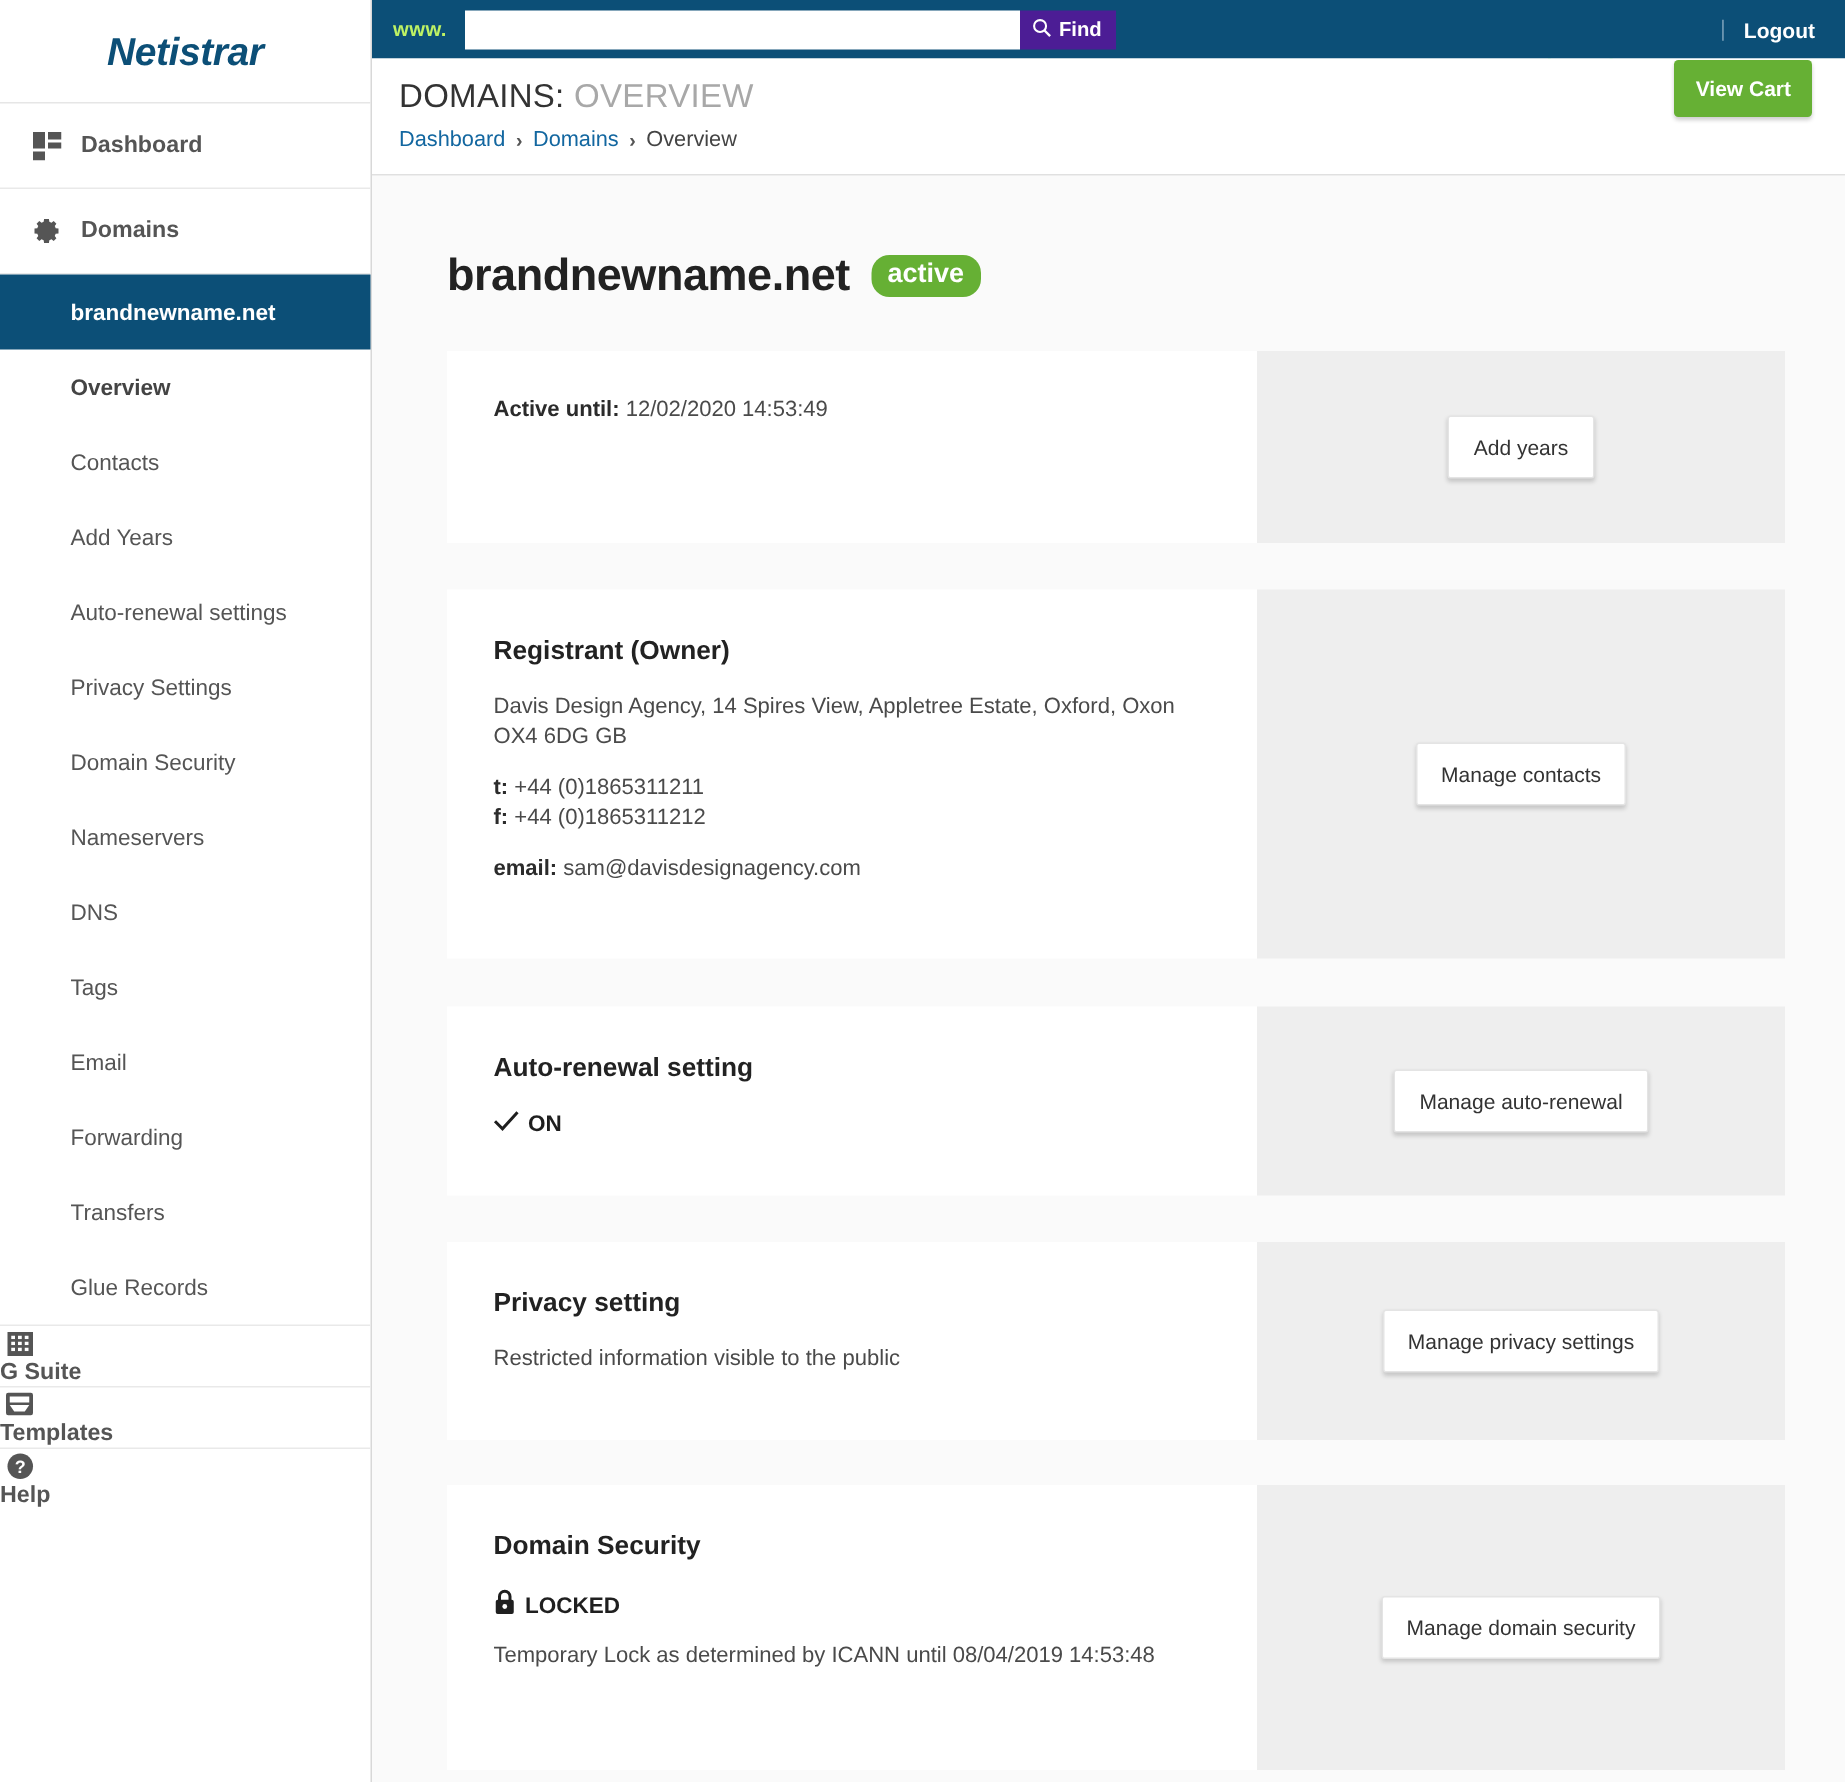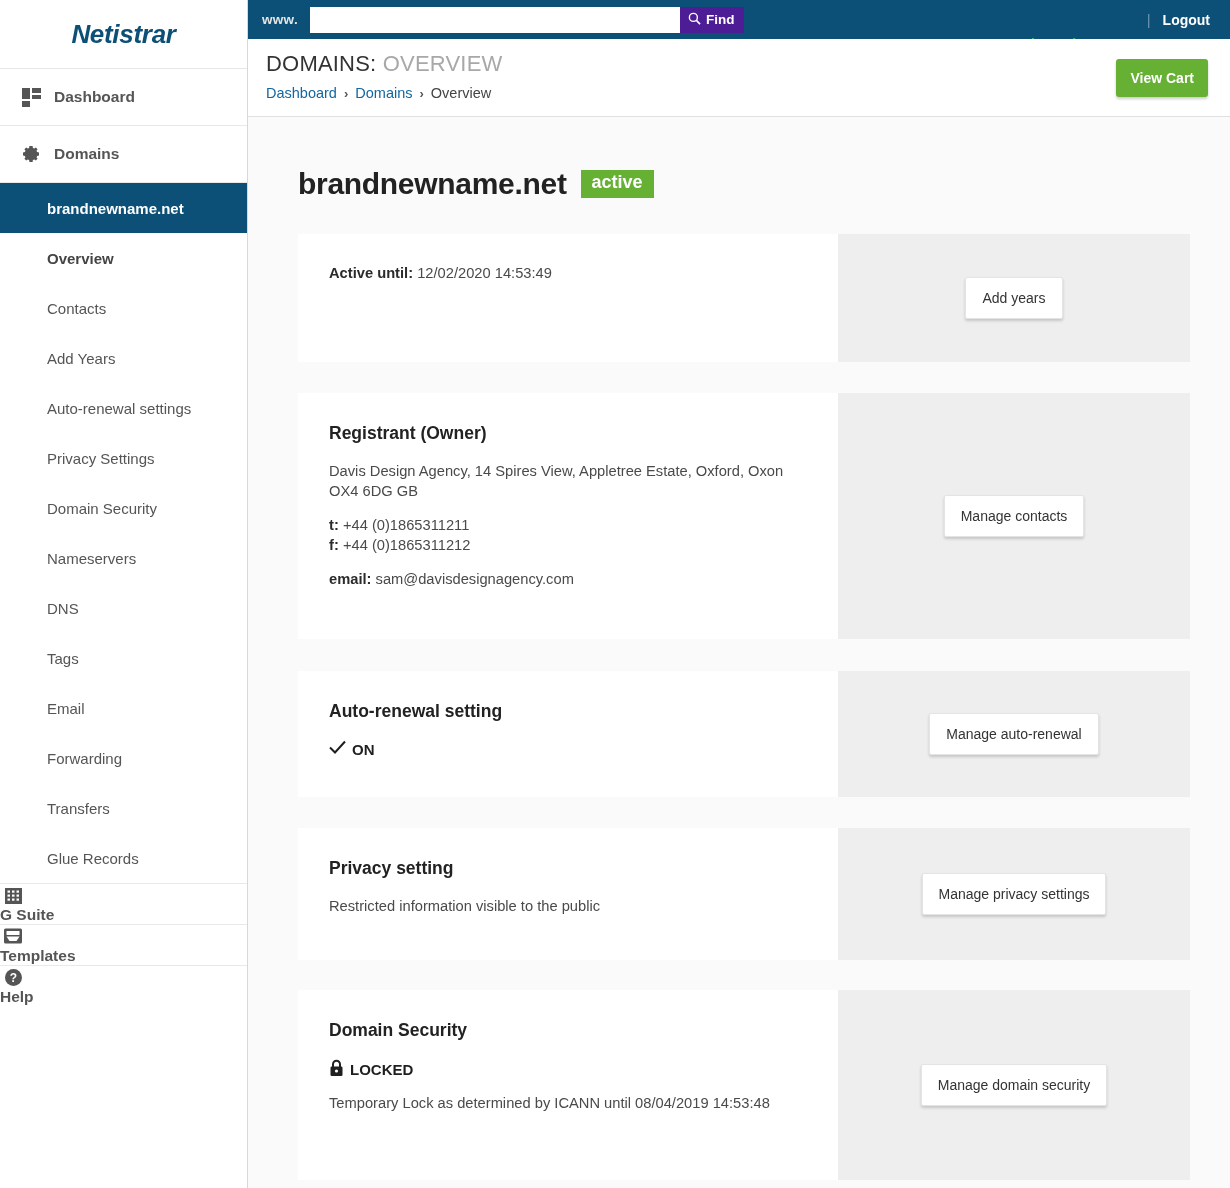--- a/index.html
+++ b/index.html
@@ -53,21 +53,21 @@
 
   .nav-bottom .nav-row { border-top: 1px solid #e9e9e9; border-bottom: none; }
 
   
   .right { flex: 1; display: flex; flex-direction: column; min-width: 0; }
 
   .topbar {
     height: 39px; background: #0c4f77; display: flex; align-items: center;
     padding: 0 14px; flex: 0 0 auto;
   }
-  .www { color: #e5e5e5; font-size: 13.5px; font-weight: bold; margin-right: 12px; letter-spacing: 0.3px; text-align: right;}
+  .www { color: #bef264; font-size: 13.5px; font-weight: bold; margin-right: 12px; letter-spacing: 0.3px; text-align: right;}
   .searchbox {
     width: 370px; height: 26px; background: #fff; border: none; outline: none;
     font-size: 13px; padding: 0 7px; font-family: "Liberation Sans", sans-serif;
   }
   .findbtn {
     height: 26px; background: #4c1d95; border: none; color: #fff;
     font-size: 13.5px; font-weight: bold; padding: 0 10px 0 8px;
     display: flex; align-items: center; gap: 5px; cursor: pointer;
     font-family: "Liberation Sans", sans-serif;
   }
@@ -83,34 +83,34 @@
     height: 78px; background: #ffffff; border-bottom: 1px solid #e0e0e0;
     position: relative; padding: 12px 0 0 18px; flex: 0 0 auto;
   }
   .ph-title { font-size: 22px; color: #333; letter-spacing: 0.2px; }
   .ph-title .ph-dim { color: #a8a8a8; }
   .breadcrumb { margin-top: 8px; font-size: 14.5px; color: #444; display: flex; align-items: center; gap: 7px;}
   .breadcrumb a { color: #1367a0; text-decoration: none; cursor: pointer; }
   .breadcrumb .chev { color: #555; font-weight: bold; font-size: 13px; }
   .breadcrumb .cur { color: #444; }
   .viewcart {
-    position: absolute; right: 22px; top: 20px;
+    position: absolute; right: 22px; top: 1px;
     background: #66b034; color: #fff; border: none; border-radius: 3px;
     font-size: 14px; font-weight: bold; padding: 11px 14px; cursor: pointer;
     box-shadow: 0 2px 3px rgba(0,0,0,0.20);
     font-family: "Liberation Sans", sans-serif;
   }
 
   .content { flex: 1; background: #fafafa; overflow: hidden; padding-left: 50px; }
 
   .dom-head { display: flex; align-items: center; gap: 14px; margin-top: 50px; }
   .dom-name { font-size: 30px; font-weight: bold; color: #222; letter-spacing: -0.3px; }
   .badge {
     background: #66b034; color: #fff; font-size: 18px; font-weight: bold;
-    padding: 3px 11px 5px; border-radius: 0; line-height: 1.1;
+    padding: 3px 11px 5px; border-radius: 12px; line-height: 1.1;
   }
 
   .card { display: flex; width: 892px; margin-top: 20px; }
   .card .left {
     width: 540px; background: #ffffff; padding: 30px 32px 30px 31px;
   }
   .card .right-pane {
     flex: 1; background: #eeeeee; display: flex; align-items: center; justify-content: center;
   }
   .card h3 { font-size: 17.5px; color: #222; font-weight: bold; margin-bottom: 18px; }

